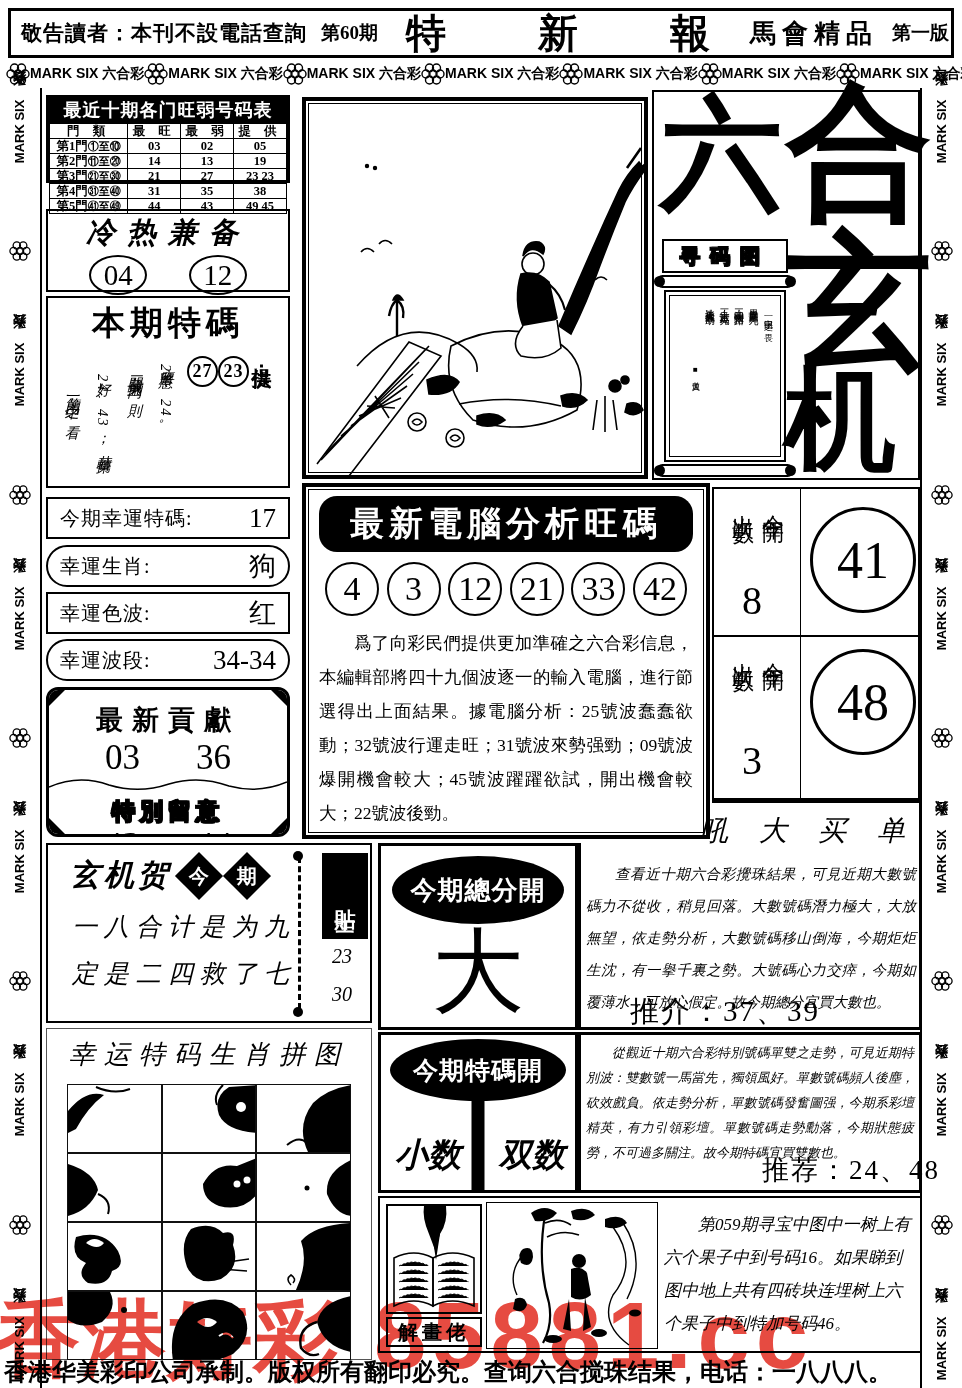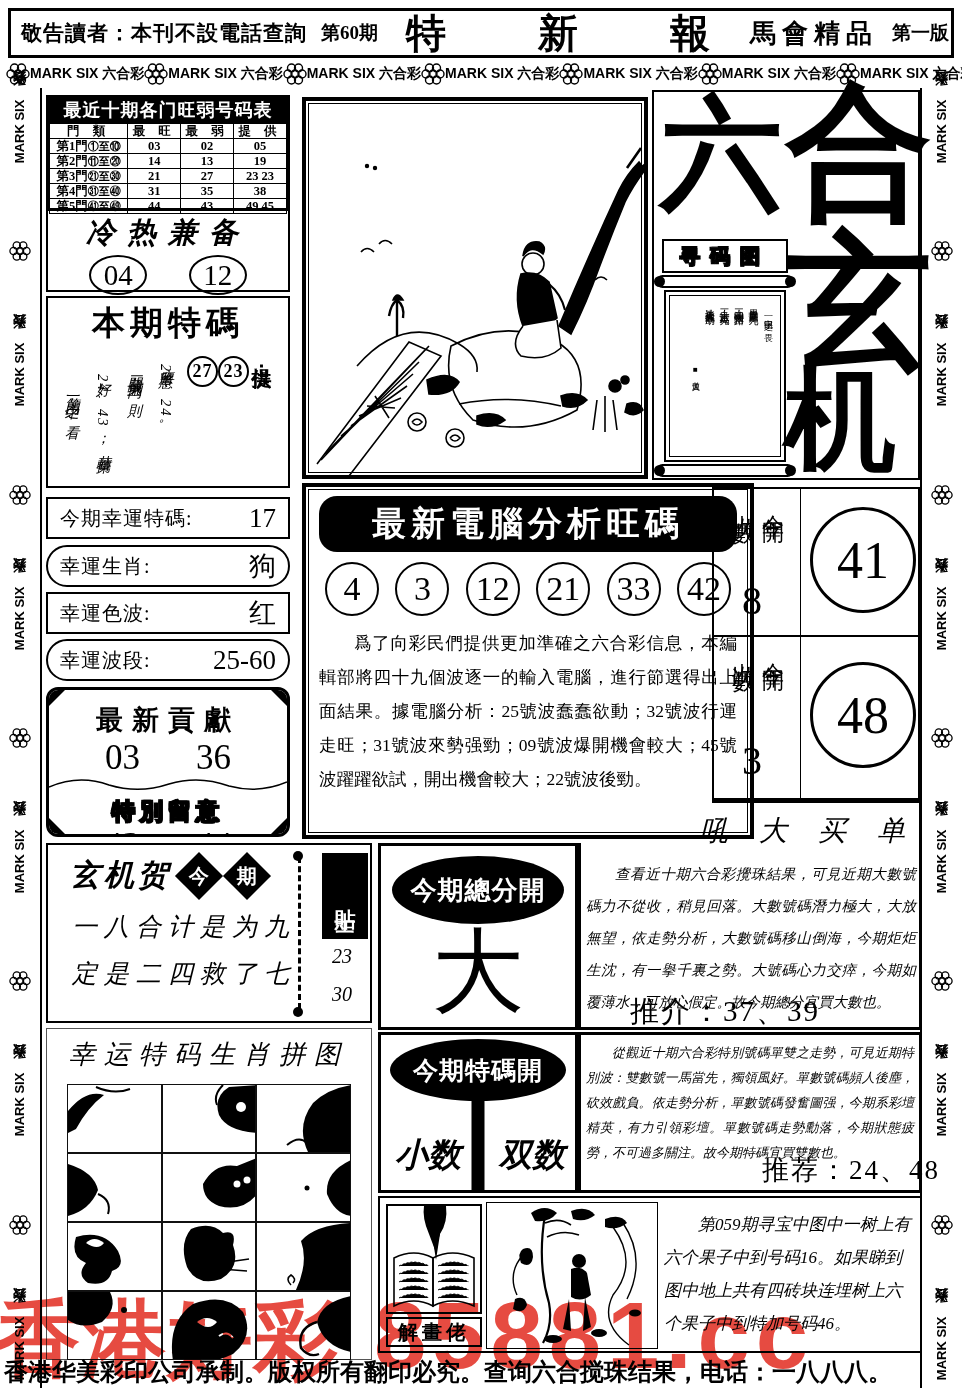--- a/index.html
+++ b/index.html
@@ -23,21 +23,21 @@
   .band-item{display:flex;align-items:center;gap:4px;font-size:14px;font-weight:bold;white-space:nowrap}
   .v-band{top:88px;width:42px;height:1300px;display:flex;flex-direction:column;
     align-items:center;justify-content:space-between;padding:8px 0;
     font-family:"Liberation Sans","DejaVu Sans",sans-serif;}
   #v-band-left{left:0;border-right:2px solid #000;}
   #v-band-right{right:0;border-left:2px solid #000;}
   .v-text{writing-mode:vertical-rl;transform:rotate(180deg);font-size:13px;font-weight:bold;white-space:nowrap;}
   .flower svg{display:block}
 
   
-  #hot-table{left:46px;top:95px;width:244px;height:116px;border:3px solid #000;}
+  #hot-table{left:46px;top:95px;width:244px;height:88px;border:3px solid #000;}
   #hot-title{background:#000;color:#fff;font-size:18px;font-weight:bold;text-align:center;
     letter-spacing:1px;height:25px;line-height:25px;}
   #hot-table table{width:100%;border-collapse:collapse;font-size:12.5px;font-weight:bold;}
   #hot-table th,#hot-table td{border:1px solid #000;text-align:center;height:15px;line-height:14px;padding:0}
   #hot-table th{letter-spacing:5px}
   .gate-range{font-size:11px}
 
   
   #coldhot{left:46px;top:209px;width:244px;height:83px;border:2px solid #000;text-align:center;}
   #coldhot .t{font-size:29px;font-weight:900;letter-spacing:12px;font-style:italic;margin-top:2px}
@@ -91,21 +91,21 @@
   #puzzle .t{font-size:26px;letter-spacing:9px;text-align:center;margin-top:8px;font-style:italic}
   #pgrid{width:284px;margin:12px auto 0;display:grid;grid-template-columns:repeat(3,1fr);}
   .pcell{border:1.5px solid #111;height:69px;overflow:hidden;background:#fff}
   .pcell svg{display:block}
 
   
   #illus{left:302px;top:97px;width:346px;height:382px;border:4px solid #000;padding:2px;}
   #illus .inner{width:100%;height:100%;border:1px solid #000;}
 
   
-  #comp{left:302px;top:483px;width:452px;height:356px;border:4px solid #000;padding:2px;}
+  #comp{left:302px;top:483px;width:408px;height:356px;border:4px solid #000;padding:2px;}
   #comp .inner{width:100%;height:100%;border:1px solid #000;padding:6px 10px;}
   #comp .banner{background:#000;color:#fff;border-radius:18px;height:56px;display:flex;
     align-items:center;justify-content:center;font-size:34px;font-weight:900;letter-spacing:5px;}
   #comp .nums{display:flex;justify-content:space-between;padding:10px 6px 0;}
   .ncircle{width:54px;height:54px;border:2.5px solid #000;border-radius:50%;display:flex;
     align-items:center;justify-content:center;font-size:34px;}
   #comp .para{font-size:17.5px;line-height:34px;margin-top:10px;text-indent:2em;text-align:justify;}
 
   
   #hex{left:652px;top:90px;width:268px;height:390px;border:2px solid #000;}
@@ -510,21 +510,21 @@
   <div class="abs lucky pill" style="top:545px">
     <span class="lab">幸運生肖:</span>
     <span class="val">狗</span>
   </div>
   <div class="abs lucky" style="top:592px">
     <span class="lab">幸運色波:</span>
     <span class="val">红</span>
   </div>
   <div class="abs lucky pill" style="top:639px">
     <span class="lab">幸運波段:</span>
-    <span class="val">25-60</span>
+    <span class="val">34-34</span>
   </div>
 
   <div class="abs" id="contrib">
     <div class="corner abs" style="left:0;top:0;clip-path:polygon(0 0,100% 0,0 100%)"></div>
     <div class="corner abs" style="right:0;top:0;clip-path:polygon(0 0,100% 0,100% 100%)"></div>
     <div class="corner abs" style="left:0;bottom:0;clip-path:polygon(0 0,0 100%,100% 100%)"></div>
     <div class="corner abs" style="right:0;bottom:0;clip-path:polygon(100% 0,0 100%,100% 100%)"></div>
     <div class="t">最新貢獻</div>
     <div class="nums">
       <span>03</span>
@@ -736,21 +736,21 @@
       <div class="ccount" style="top:88px">8</div>
       <div class="bigcircle" style="top:18px">41</div>
     </div>
     <div class="ccell" style="height:161px">
       <div class="vline"></div>
       <div class="clabels">
         <span class="clabel">出次數</span>
         <span class="clabel">今年開</span>
       </div>
       <div class="ccount" style="top:100px">3</div>
-      <div class="bigcircle" style="top:25px">48</div>
+      <div class="bigcircle" style="top:12px">48</div>
     </div>
   </div>
 
   <div class="abs seg" style="left:712px;top:800px;width:210px;height:3px"></div>
   <div class="abs seg" style="left:578px;top:843px;width:3px;height:187px"></div>
   <div class="abs seg" style="left:578px;top:1027px;width:344px;height:3px"></div>
   <div class="abs seg" style="left:919px;top:803px;width:3px;height:227px"></div>
 
   <div class="abs" id="bigbuy-title">吼 大 买 单</div>
   <div class="abs" id="bigbuy-para">查看近十期六合彩攪珠結果，可見近期大數號碼力不從收，稍見回落。大數號碼潛力極大，大放無望，依走勢分析，大數號碼移山倒海，今期炬炬生沈，有一擧千裏之勢。大號碼心力交瘁，今期如覆薄水，可放心假定。故今期總分宜買大數也。</div>

